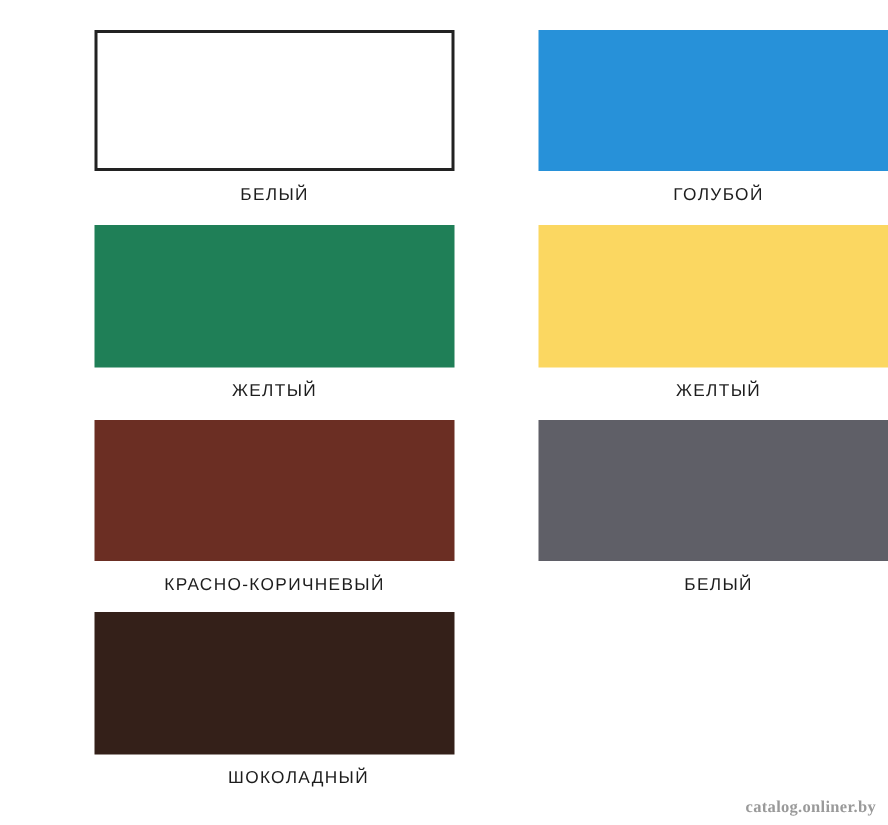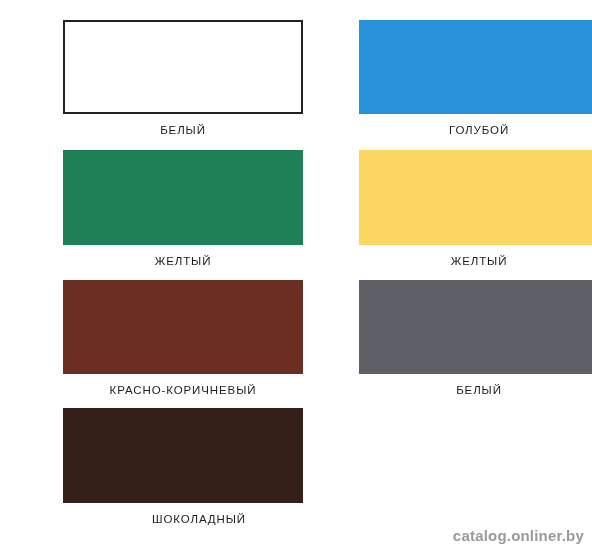--- a/index.html
+++ b/index.html
@@ -59,31 +59,31 @@
 
   
   .row-2 .swatch-chip { margin-top: 13px; }
   .row-3 .swatch-chip { margin-top: 8px; }
   .row-4 .swatch-chip { margin-top: 11px; }
 
   #watermark {
     position: absolute;
     right: 8px;
     bottom: 6px;
-    font-size: 15px;
+    font-size: 11px;
     font-weight: bold;
     color: #9a9a9a;
     letter-spacing: 0.2px;
     text-shadow:
       -1px -1px 0 #ffffff,
        1px -1px 0 #ffffff,
       -1px  1px 0 #ffffff,
        1px  1px 0 #ffffff,
        0    2px 2px rgba(255,255,255,0.9);
-    font-family: Liberation Sans, sans-serif;
+    font-family: Liberation Serif, serif;
     pointer-events: none;
   }
 </style>
 </head>
 <body style="background: rgb(255, 255, 255);">
 
 <div id="swatch-grid">
 
   <div class="swatch-cell row-1">
     <div class="swatch-chip bordered" style="background: rgb(255, 255, 255); border-color: rgb(34, 34, 34);"></div>

